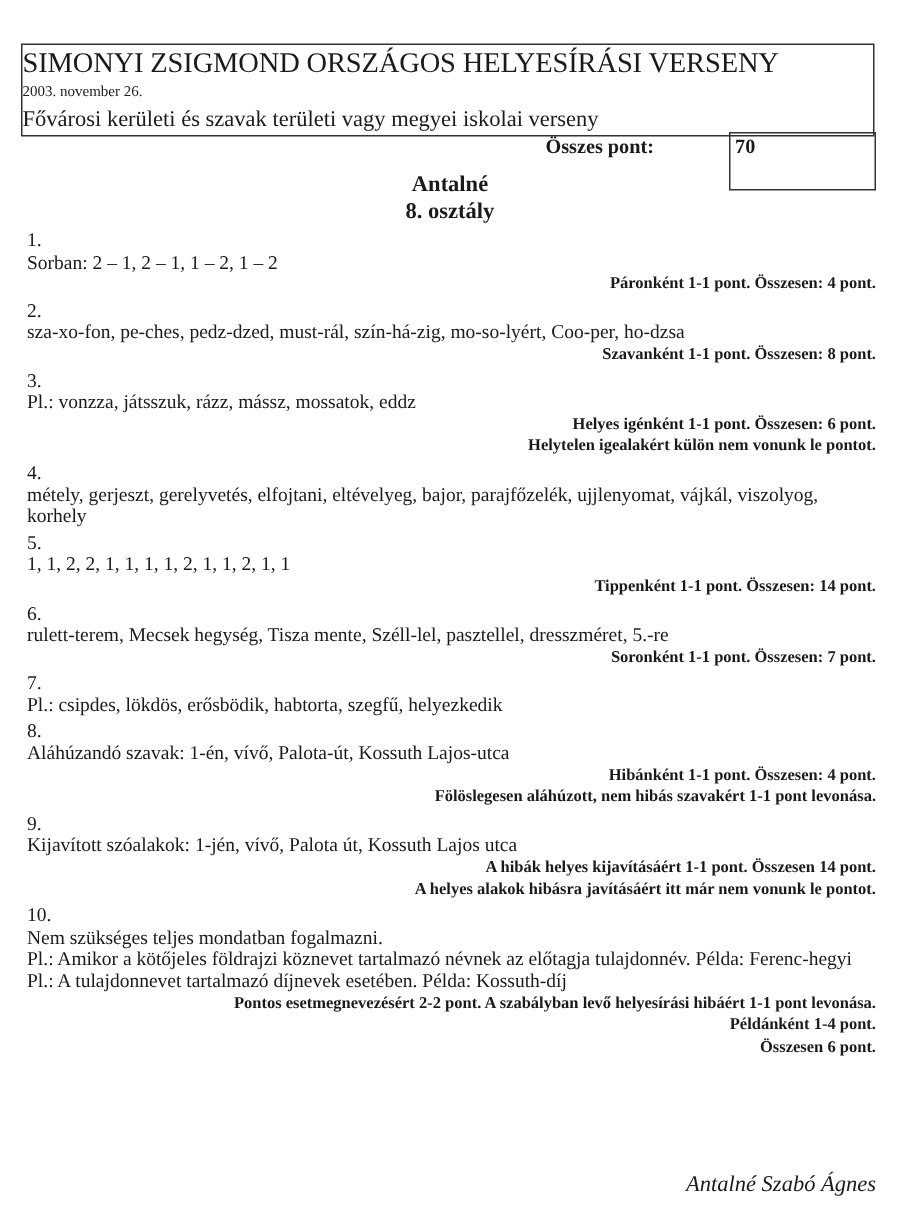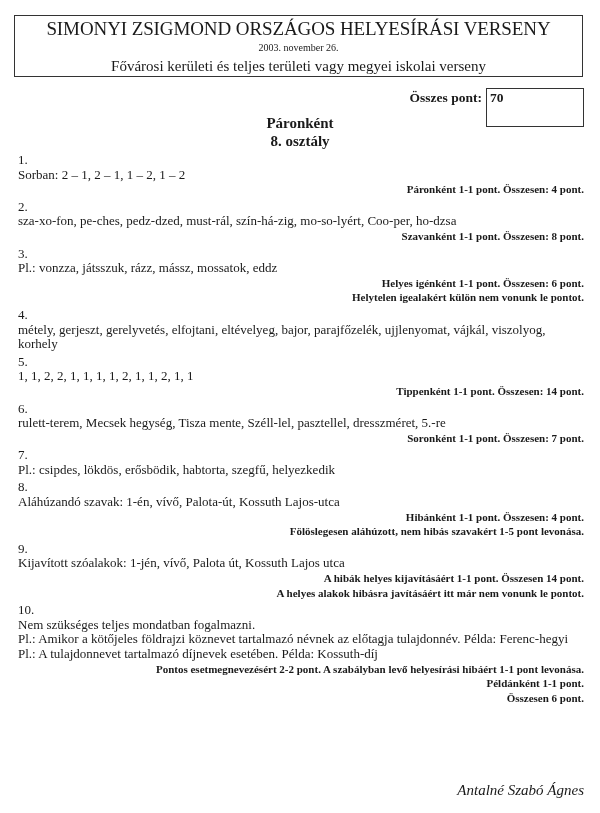--- a/index.html
+++ b/index.html
@@ -2,28 +2,28 @@
 <html><head>
 <meta charset="utf-8">
 <style>
   html, body { margin: 0; padding: 0; background: #ffffff; }
   body {
     width: 600px; height: 813px; position: relative; overflow: hidden;
     font-family: "Liberation Serif", "DejaVu Serif", serif;
     color: #1a1a1a;
   }
   .header-box {
-    position: absolute; left: 14px; top: 15px; width: 569px; height: 62px;
-    border: 1px solid #333; box-sizing: border-box; text-align: center;
+    position: absolute; left: 14px; top: 29px; width: 569px; height: 62px;
+    border: 1px solid #333; box-sizing: border-box; 
   }
   .header-box .title { font-size: 19px; line-height: 20px; margin-top: 3px; letter-spacing: -0.1px; }
   .header-box .date { font-size: 10px; line-height: 18px; font-family: Liberation Serif, serif; }
   .header-box .subtitle { font-size: 15px; line-height: 18px; }
 
-  .score-row { position: absolute; top: 88px; right: 16px; display: flex; align-items: flex-start; }
+  .score-row { position: absolute; top: 88px; right: 16px; display: flex; align-items: flex-start; gap: 46px; }
   .score-label { font-weight: bold; font-size: 13.5px; margin-right: 4px; margin-top: 2px; }
   .score-box {
     width: 98px; height: 39px; border: 1px solid #333; box-sizing: border-box;
     font-size: 13.5px; font-weight: bold; padding: 1px 3px;
   }
 
   .solution-title {
     position: absolute; left: 0; width: 600px; top: 114px; text-align: center;
     font-weight: bold; font-size: 15px; line-height: 18px;
   }
@@ -37,30 +37,30 @@
   .signature {
     position: absolute; right: 16px; top: 782px; font-style: italic; font-size: 15px;
   }
 </style>
 </head>
 <body>
 
 <div class="header-box">
   <div class="title">SIMONYI ZSIGMOND ORSZÁGOS HELYESÍRÁSI VERSENY</div>
   <div class="date">2003. november 26.</div>
-  <div class="subtitle">Fővárosi kerületi és teljes területi vagy megyei iskolai verseny</div>
+  <div class="subtitle">Fővárosi kerületi és szavak területi vagy megyei iskolai verseny</div>
 </div>
 
 <div class="score-row">
   <span class="score-label">Összes pont:</span>
   <div class="score-box">70</div>
 </div>
 
 <div class="solution-title">
-  <div>Páronként</div>
+  <div>Antalné</div>
   <div>8. osztály</div>
 </div>
 
 <div class="content" id="content">
     <div class="item">
       <div class="num first">1.</div>
       <div class="ans">Sorban: 2 – 1, 2 – 1, 1 – 2, 1 – 2</div>
       <div class="score">Páronként 1-1 pont. Összesen: 4 pont.</div>
     </div>
     <div class="item">
@@ -89,32 +89,32 @@
       <div class="score">Soronként 1-1 pont. Összesen: 7 pont.</div>
     </div>
     <div class="item">
       <div class="num">7.</div>
       <div class="ans">Pl.: csipdes, lökdös, erősbödik, habtorta, szegfű, helyezkedik</div>
     </div>
     <div class="item">
       <div class="num">8.</div>
       <div class="ans">Aláhúzandó szavak: 1-én, vívő, Palota-út, Kossuth Lajos-utca</div>
       <div class="score">Hibánként 1-1 pont. Összesen: 4 pont.</div>
-      <div class="score">Fölöslegesen aláhúzott, nem hibás szavakért 1-5 pont levonása.</div>
+      <div class="score">Fölöslegesen aláhúzott, nem hibás szavakért 1-1 pont levonása.</div>
     </div>
     <div class="item">
       <div class="num">9.</div>
       <div class="ans">Kijavított szóalakok: 1-jén, vívő, Palota út, Kossuth Lajos utca</div>
       <div class="score">A hibák helyes kijavításáért 1-1 pont. Összesen 14 pont.</div>
       <div class="score">A helyes alakok hibásra javításáért itt már nem vonunk le pontot.</div>
     </div>
     <div class="item">
       <div class="num">10.</div>
       <div class="ans">Nem szükséges teljes mondatban fogalmazni.</div>
       <div class="ans">Pl.: Amikor a kötőjeles földrajzi köznevet tartalmazó névnek az előtagja tulajdonnév. Példa: Ferenc-hegyi</div>
       <div class="ans">Pl.: A tulajdonnevet tartalmazó díjnevek esetében. Példa: Kossuth-díj</div>
       <div class="score">Pontos esetmegnevezésért 2-2 pont. A szabályban levő helyesírási hibáért 1-1 pont levonása.</div>
-      <div class="score">Példánként 1-1 pont.</div>
+      <div class="score">Példánként 1-4 pont.</div>
       <div class="score">Összesen 6 pont.</div>
     </div>
   </div>
 
 <div class="signature">Antalné Szabó Ágnes</div>
 
 </body></html>

